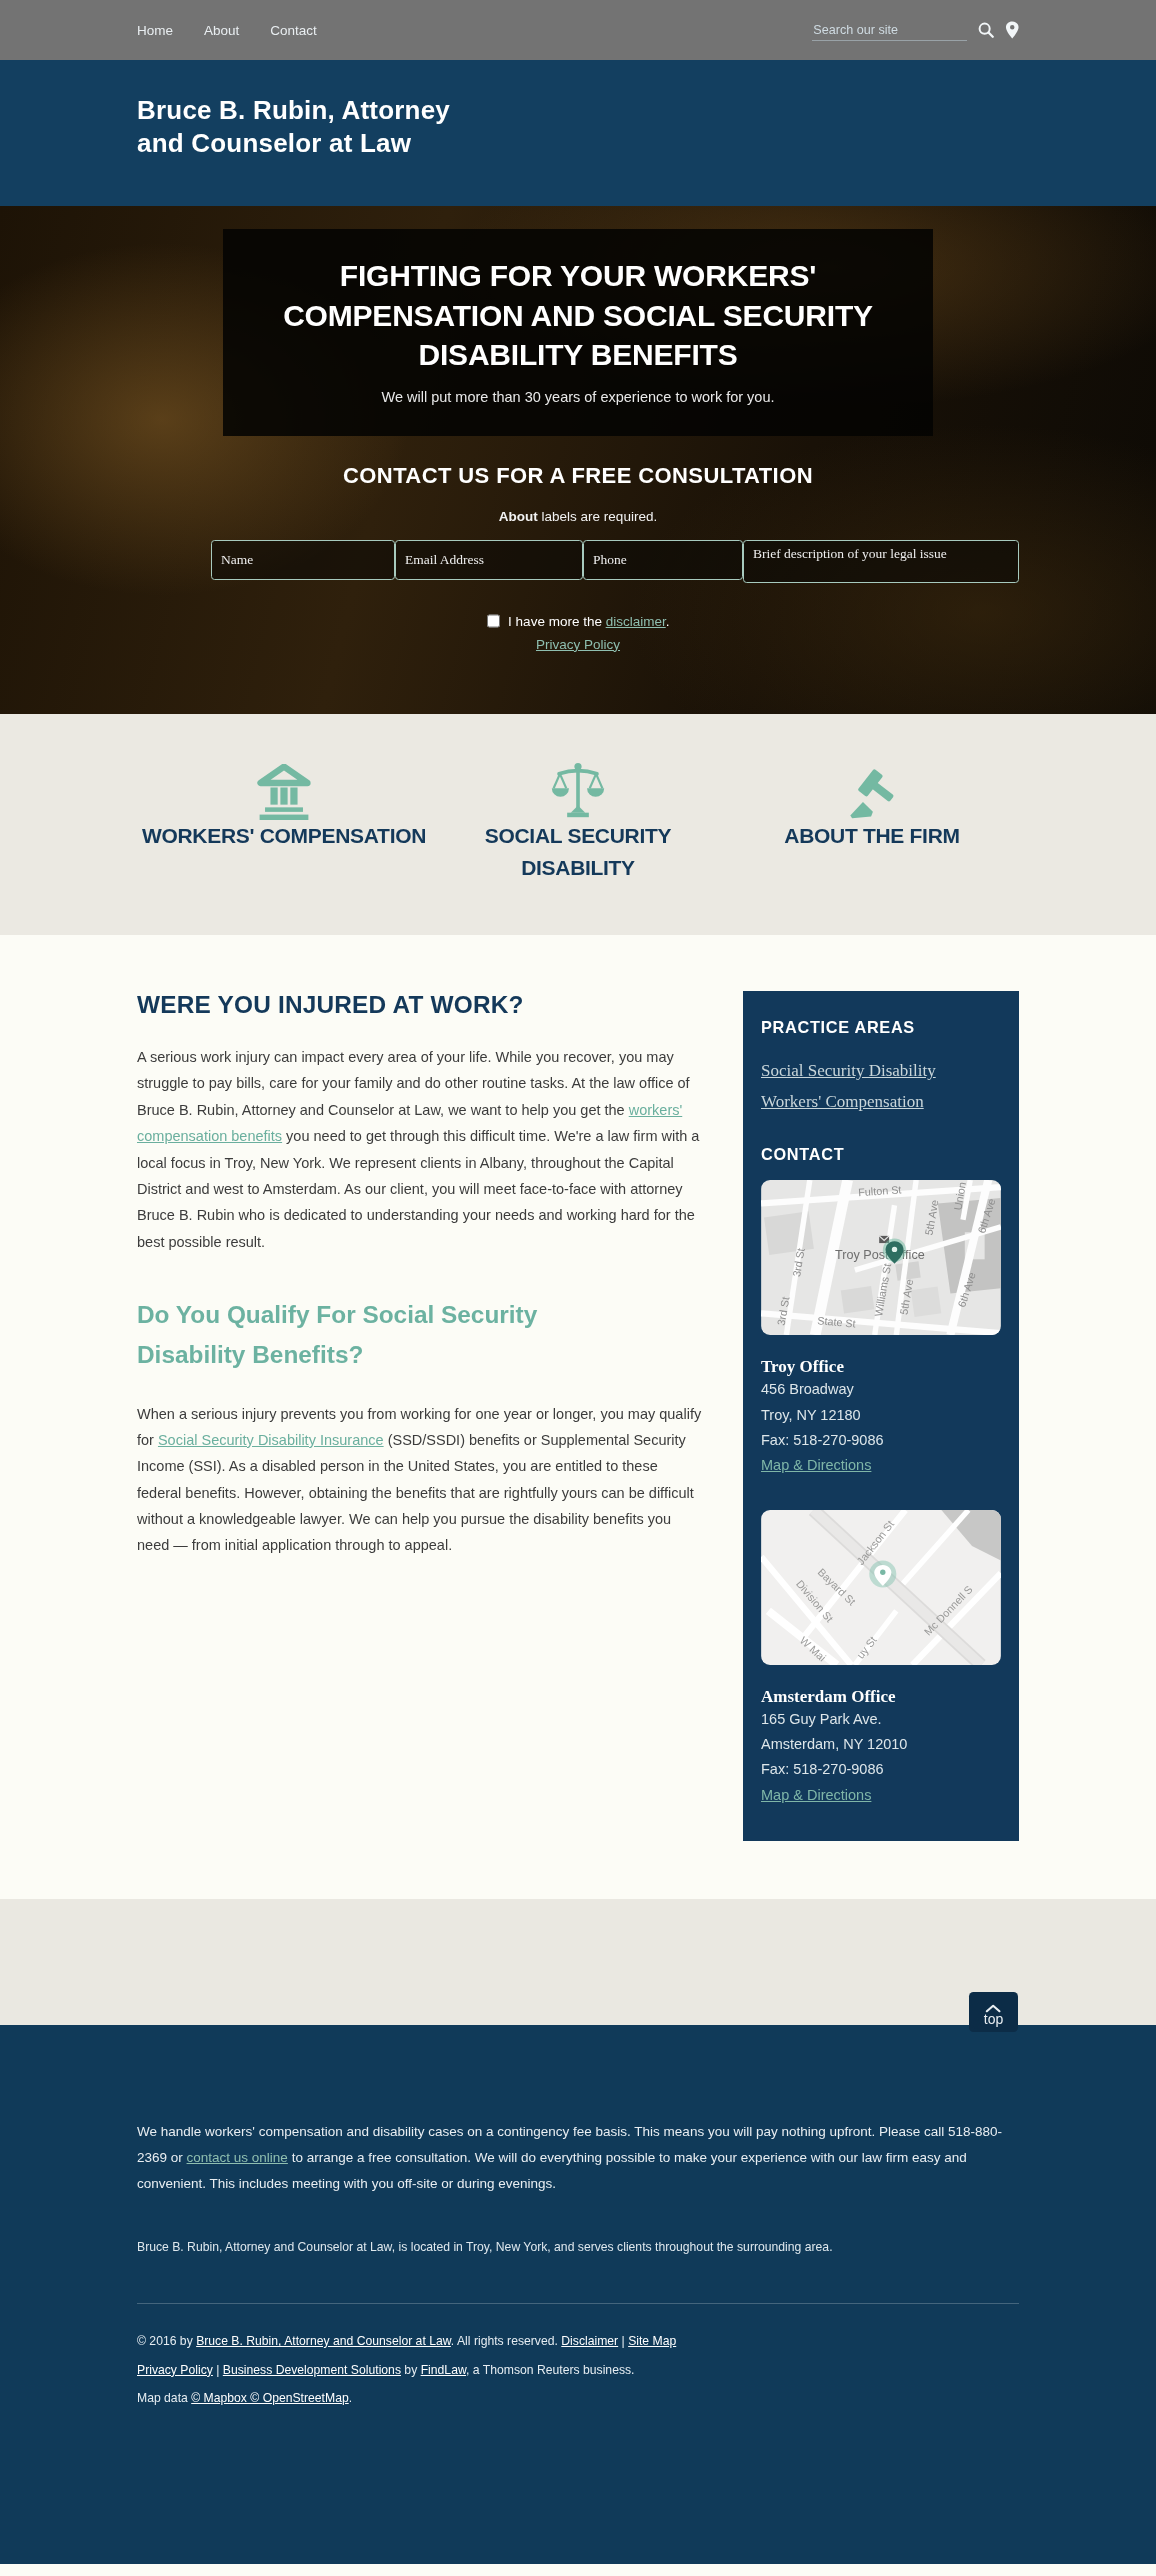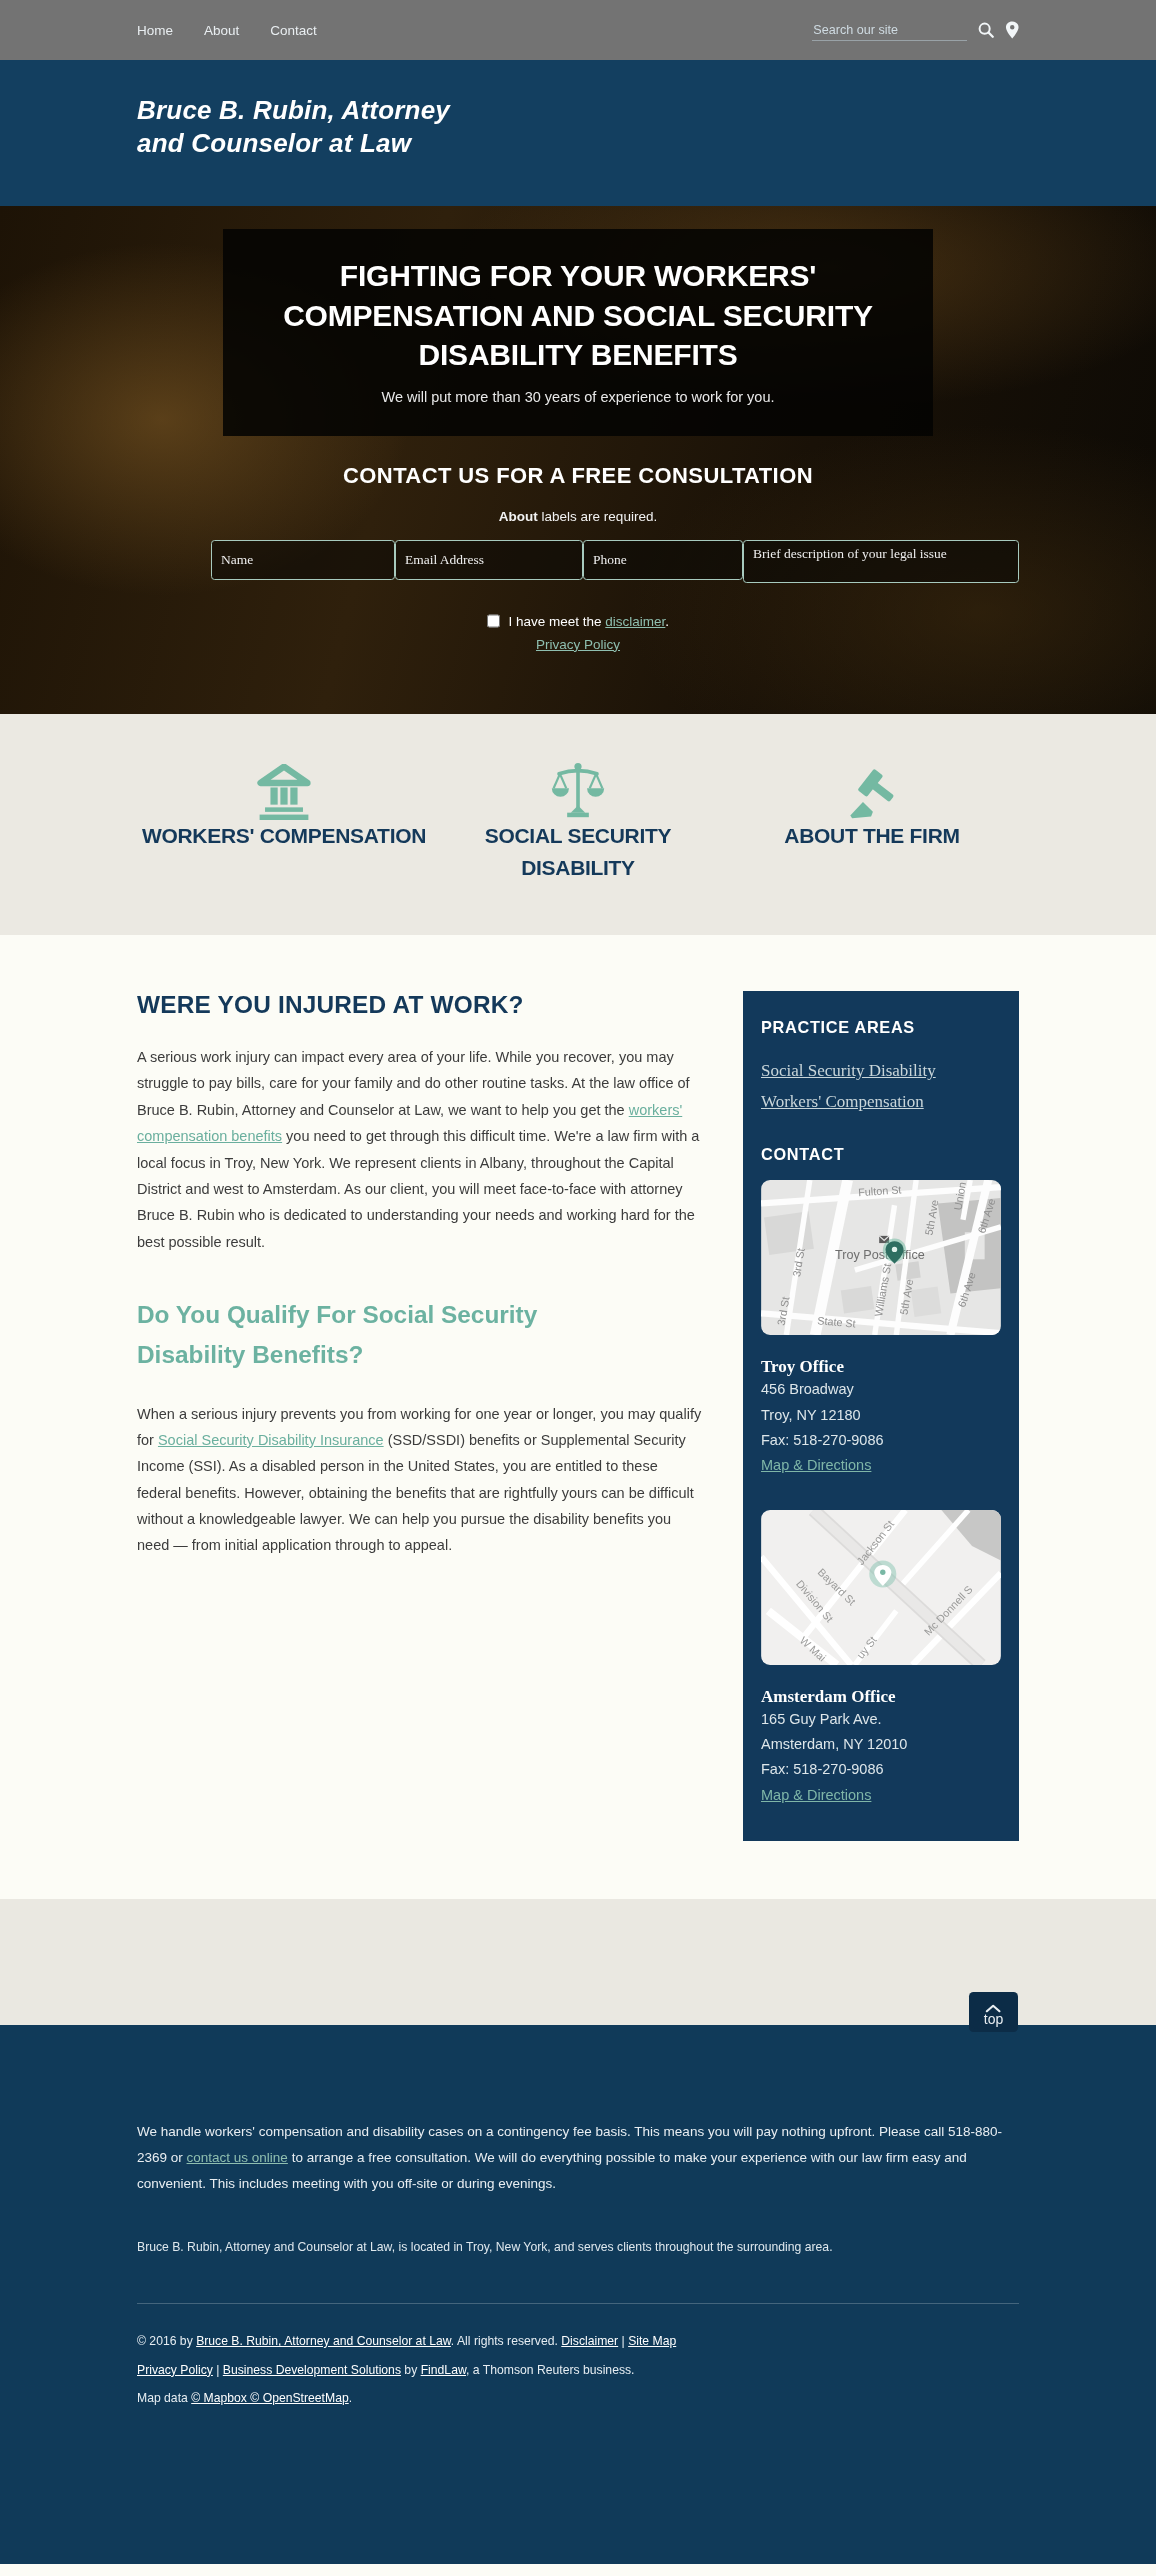--- a/index.html
+++ b/index.html
@@ -25,21 +25,21 @@
     color:#dfe8ee; font-size:12.6px; width:155px; padding:3.6px 1.8px;
     font-family:"Liberation Sans", sans-serif;
   }
   .topsearch input::placeholder { color:#cfdbe2; }
   .icon-btn { background:none; border:none; cursor:pointer; display:flex; align-items:center; }
 
   
   .masthead { height:146px; background:#133f60; }
   .masthead h1 {
     color:#ffffff; font-size:26px; line-height:33px; font-weight:bold;
-    padding-top:34px; letter-spacing:0.2px;font-style:italic;
+    padding-top:34px; letter-spacing:0.2px;
   }
 
   
   .hero {
     height:508px;
     background:
       radial-gradient(ellipse 379px 271px at 14% 42%, rgba(133,94,38,0.55), transparent 65%),
       radial-gradient(ellipse 632px 235px at 72% 12%, rgba(120,82,30,0.45), transparent 60%),
       radial-gradient(ellipse 542px 289px at 85% 80%, rgba(70,48,16,0.5), transparent 65%),
       linear-gradient(104deg, #1d1306 0%, #2f200c 35%, #191107 68%, #0d0a05 100%);
@@ -190,21 +190,21 @@
     <b>About</b><span> labels are required.</span>
   </div>
   <form class="form-row">
     <input class="fld-name" type="text" placeholder="Name" style="">
     <input class="fld-email" type="text" placeholder="Email Address" style="">
     <input class="fld-phone" type="text" placeholder="Phone" style="">
     <textarea class="fld-desc" placeholder="Brief description of your legal issue" style=""></textarea>
   </form>
   <div class="check-row">
     <input type="checkbox" style="">
-    <span><span>I have meet the </span><a class="tlink">disclaimer</a><span>.</span></span>
+    <span><span>I have more the </span><a class="tlink">disclaimer</a><span>.</span></span>
   </div>
   <div class="privacy-row">
     <a class="tlink">Privacy Policy</a>
   </div>
 </div>
 
 <div class="features">
   <div class="container">
     <a class="feature">
       <span class="f-icon">

